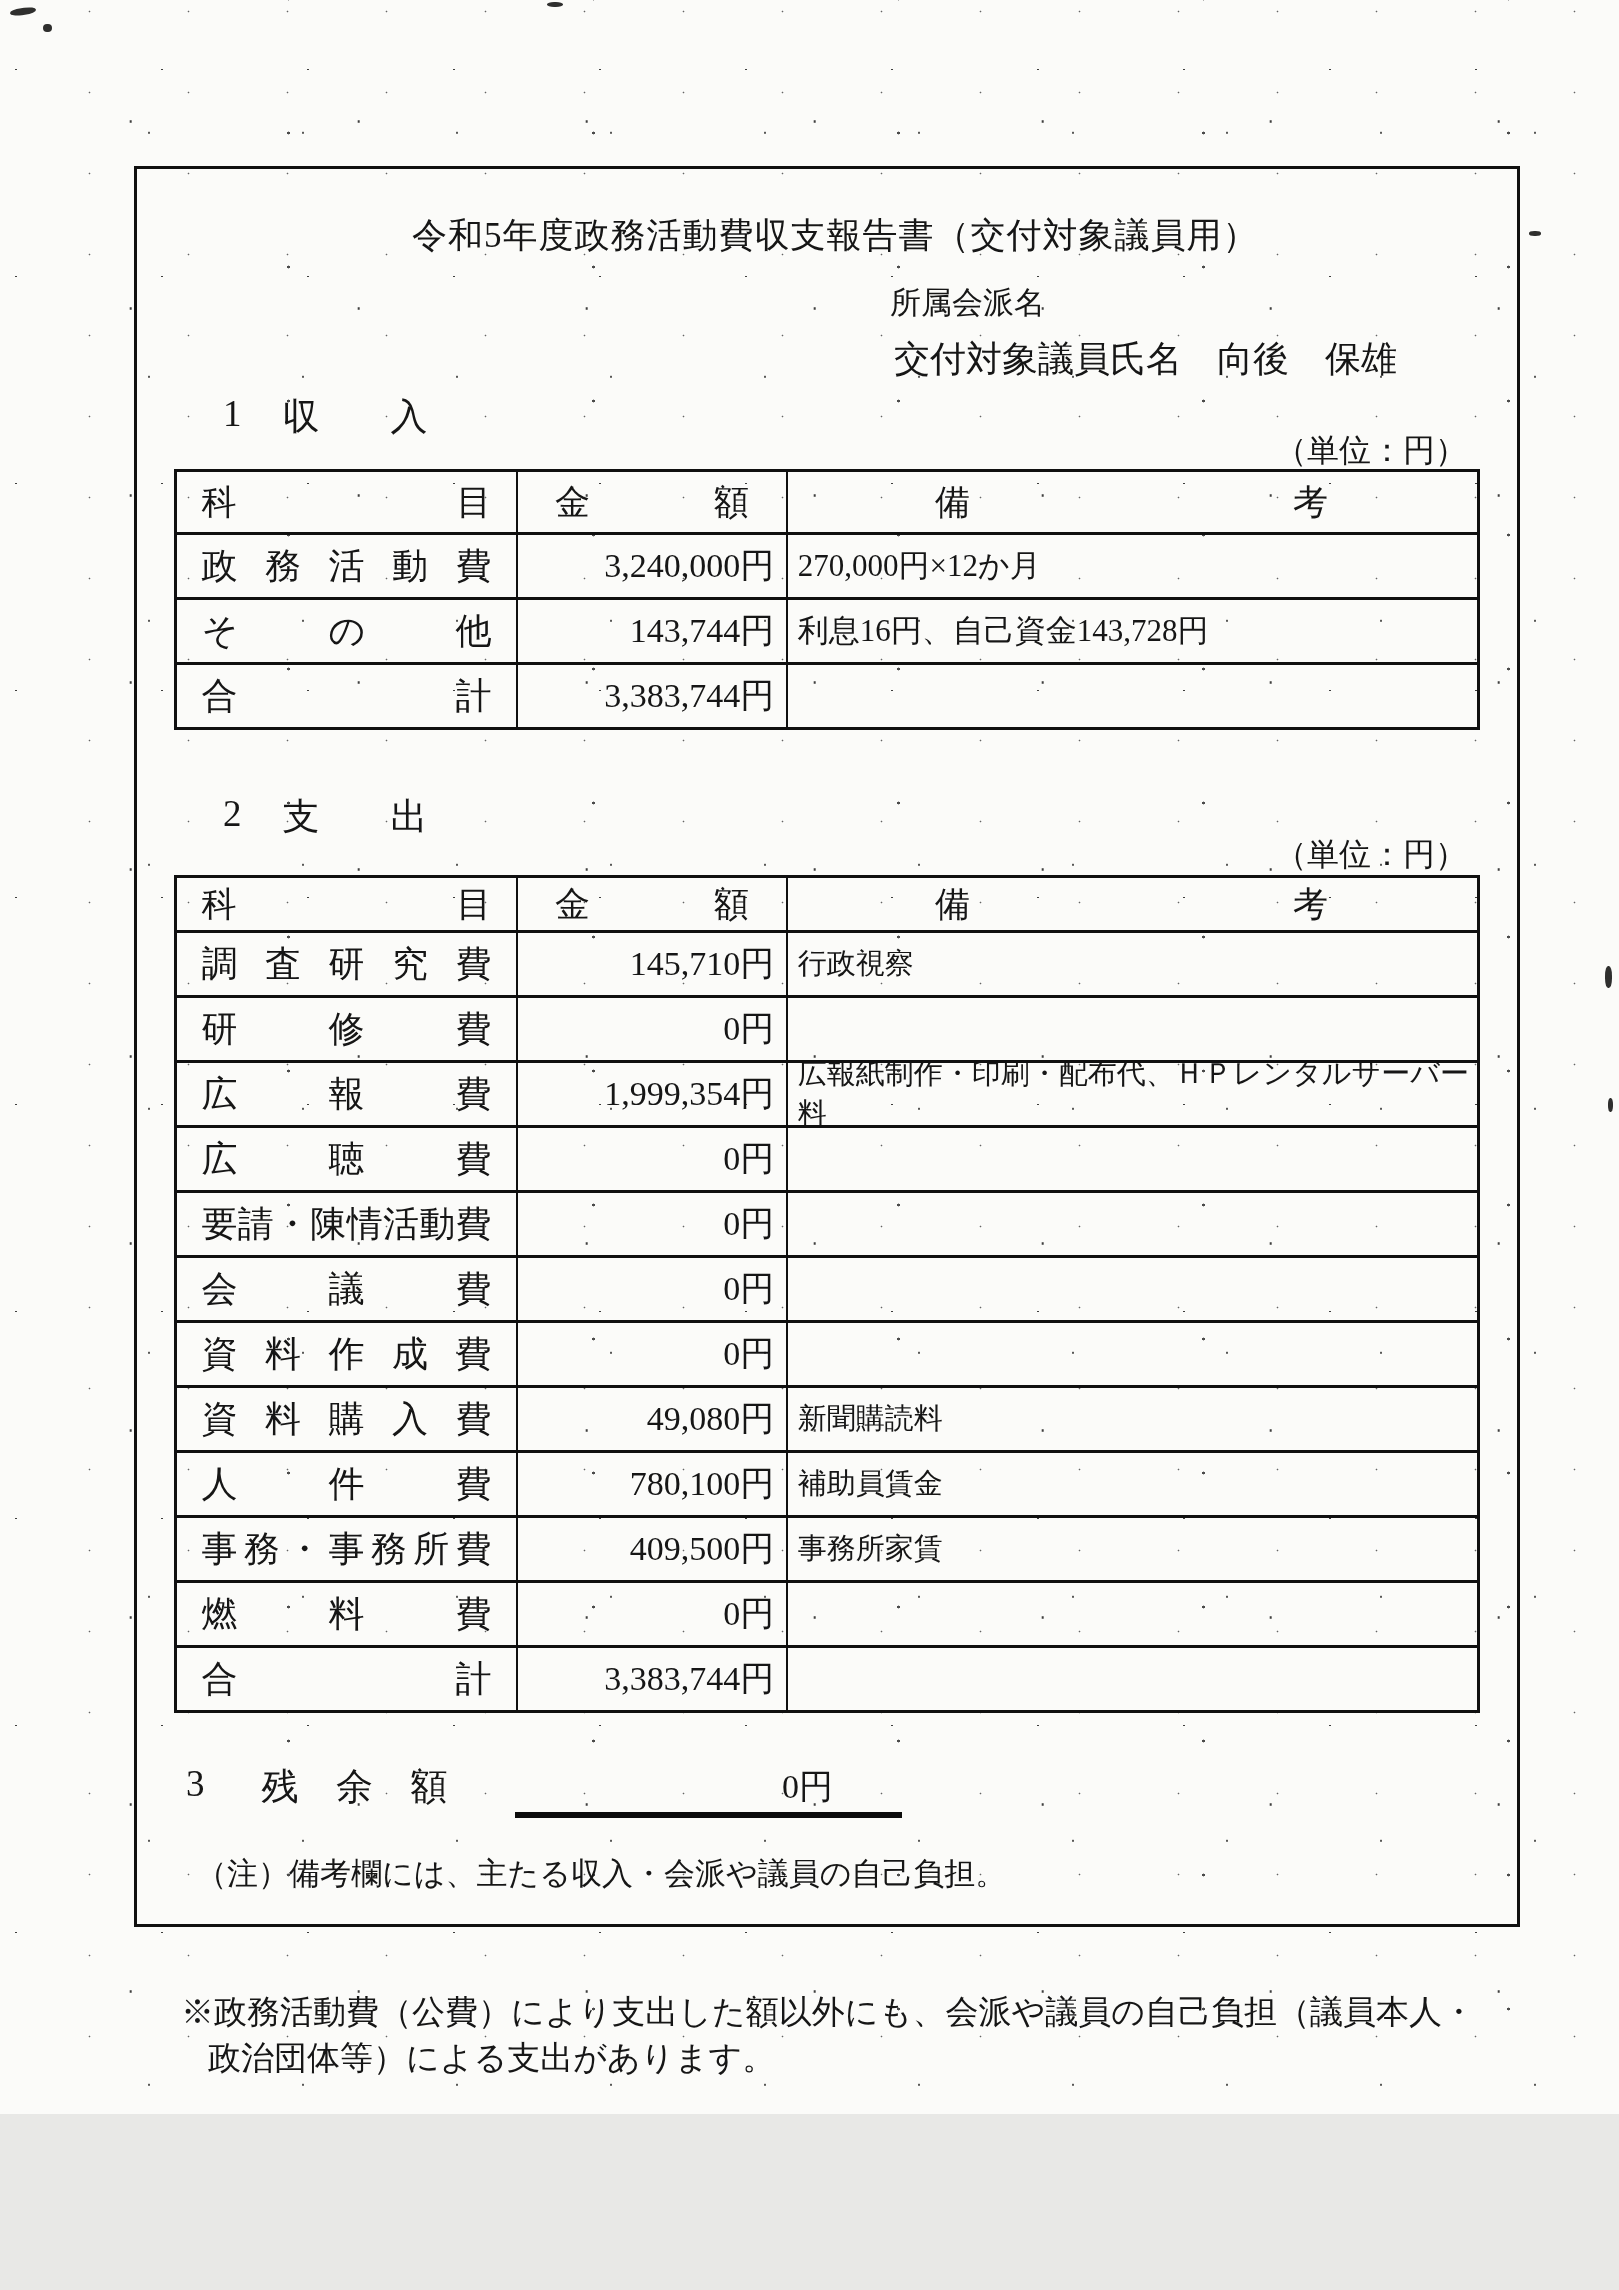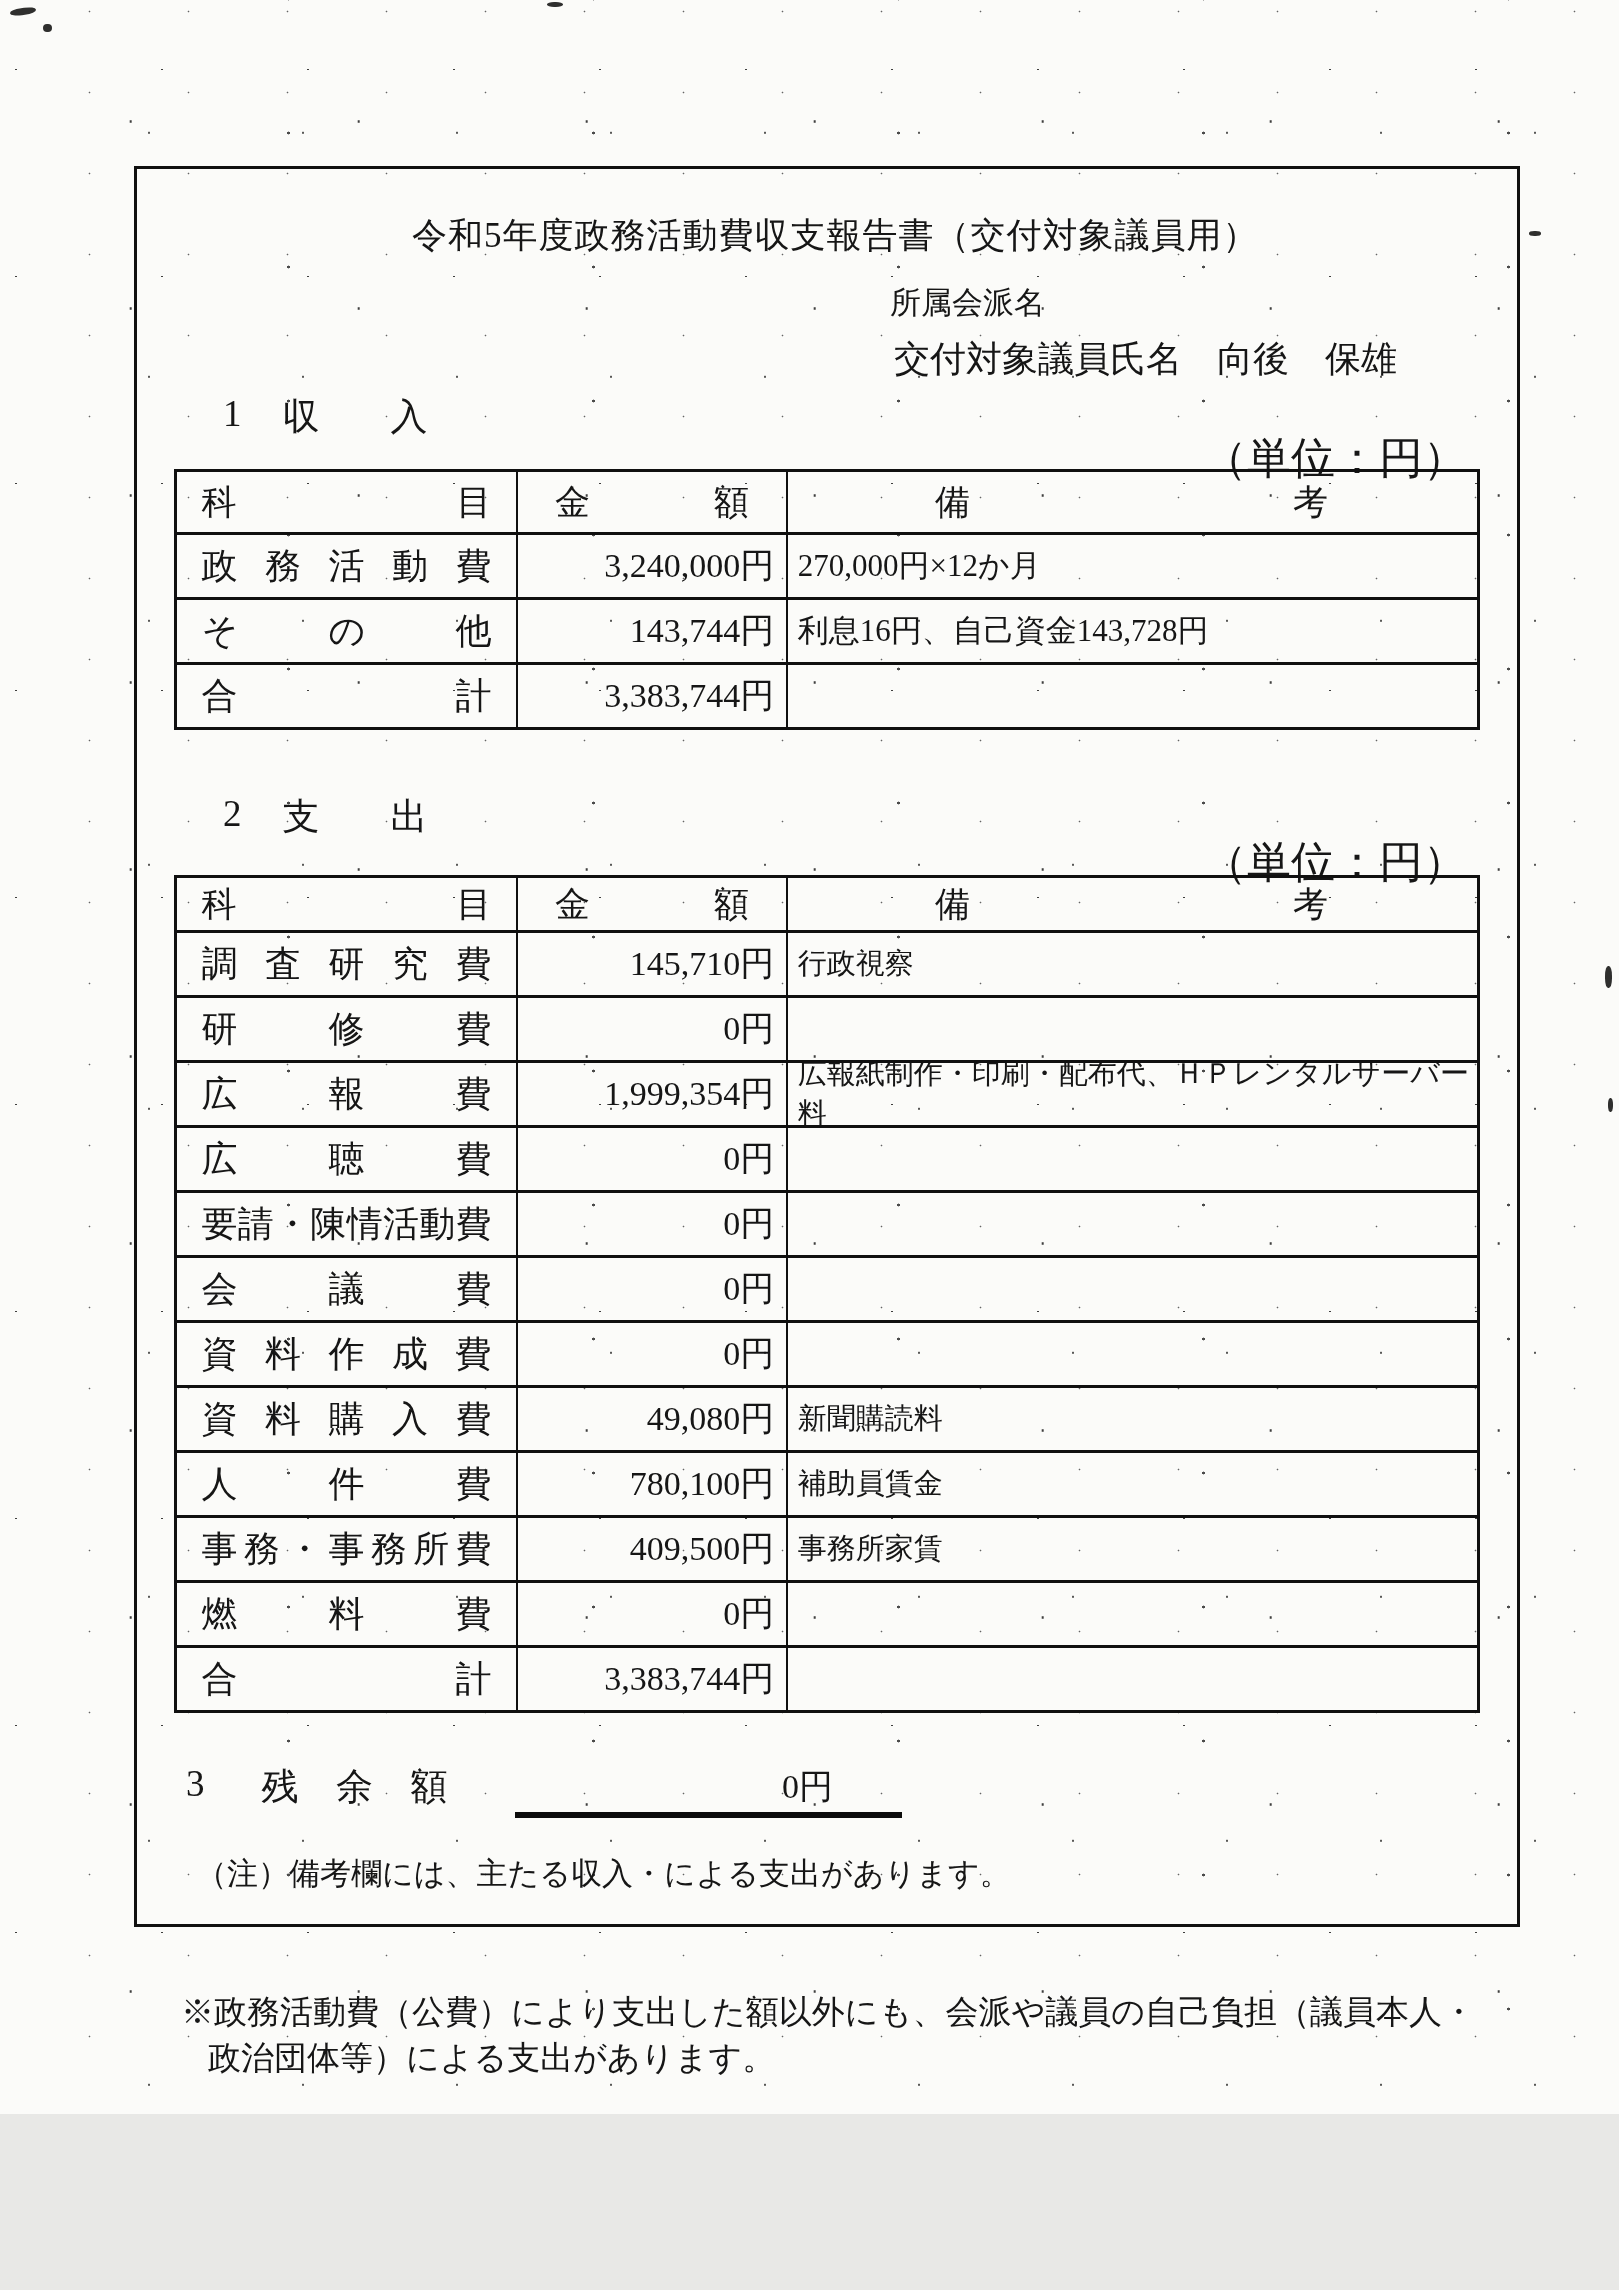--- a/index.html
+++ b/index.html
@@ -37,21 +37,21 @@
   .abs{position:absolute;white-space:nowrap;}
   .doc-title{left:412px;top:212px;font-size:35px;letter-spacing:1px;font-weight:normal;margin:0;}
   .faction-line{left:890px;top:282px;font-size:31px;display:flex;gap:46px;}
   .member-line{left:894px;top:335px;font-size:36px;display:flex;gap:35px;}
 
   .sec-heading{font-size:37px;display:flex;}
   .sec-heading .sec-no{margin-right:41px;}
   .sec-heading .sec-title{display:flex;justify-content:space-between;width:145px;}
   #sec1{left:223px;top:392px;}
   #sec2{left:223px;top:792px;}
-  .unit-note{font-size:44px;right:152px;text-align:right;}
+  .unit-note{font-size:32px;right:152px;text-align:right;}
   #unit1{top:429px;}
   #unit2{top:833px;}
 
   
   .grid-table{
     position:absolute;left:174px;width:1306px;
     border:3.9px solid #101010;box-sizing:border-box;
     background:transparent;
   }
   #income-table{top:469px;}
@@ -350,21 +350,21 @@
     <span class="sec-no">3</span>
     <span class="sec-title">
         <span>残</span>
         <span>余</span>
         <span>額</span>
       </span>
   </div>
   <div class="abs remainder-amount">0円</div>
   <div class="rule" id="remainder-rule"></div>
 
-  <div class="abs footnote">（注）備考欄には、主たる収入・による支出があります。</div>
+  <div class="abs footnote">（注）備考欄には、主たる収入・会派や議員の自己負担。</div>
 
   <div class="abs pub-note-1">※政務活動費（公費）により支出した額以外にも、会派や議員の自己負担（議員本人・</div>
   <div class="abs pub-note-2">政治団体等）による支出があります。</div>
 
   <div class="abs jiko-label">政務活動費</div>
   <div class="abs jiko-amount">1,101,620円</div>
   <div class="rule" id="jiko-rule"></div>
 </div>
 
 

